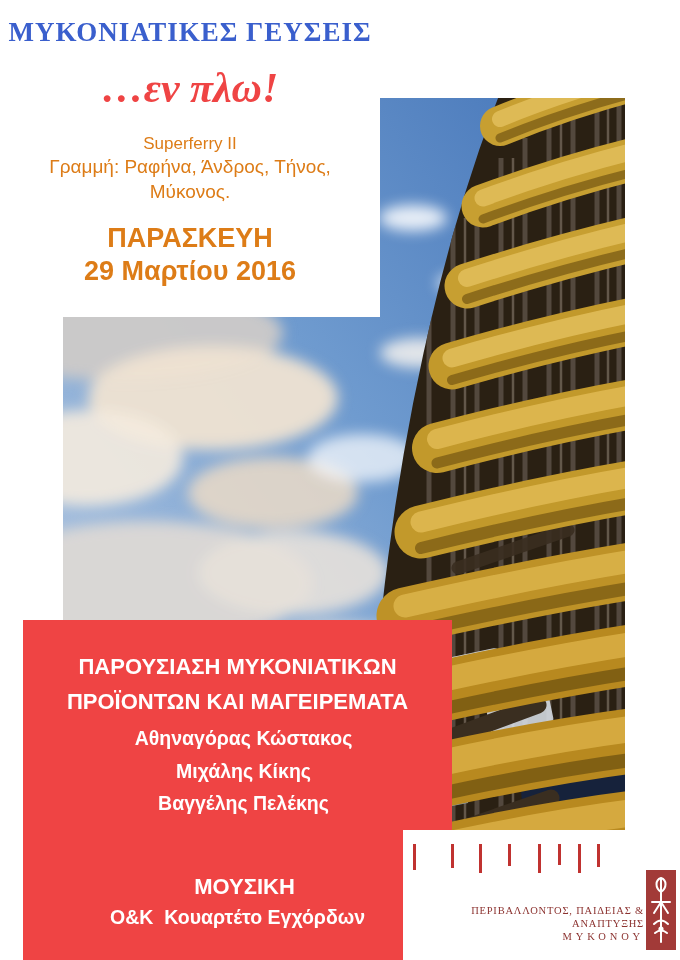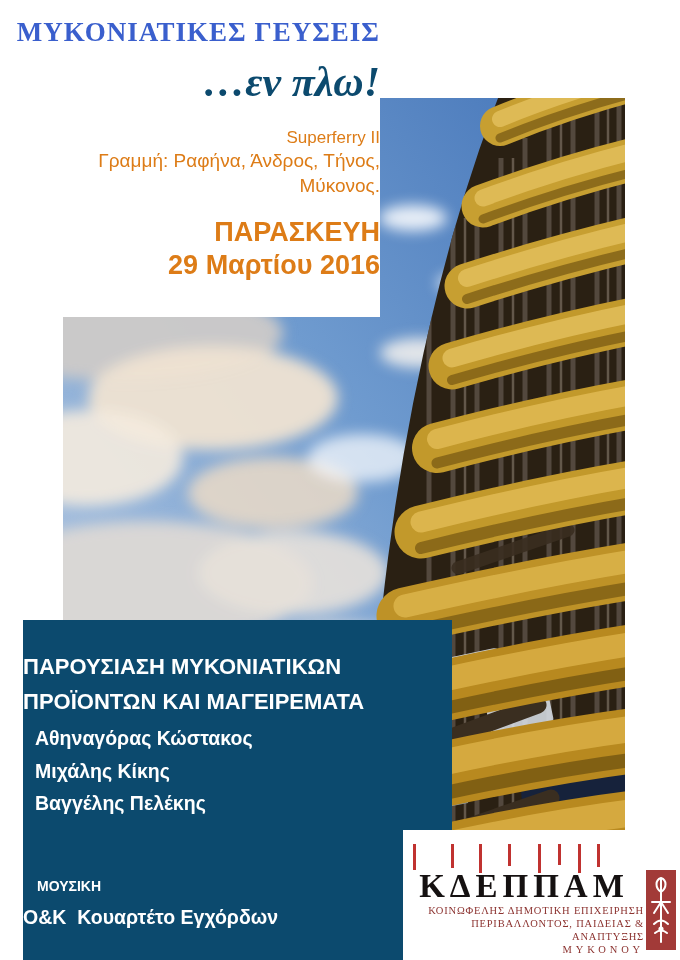--- a/index.html
+++ b/index.html
@@ -3,36 +3,36 @@
 <meta charset="utf-8">
 <style>
   html,body{margin:0;padding:0;background:#ffffff;}
   .page{position:relative;width:680px;height:960px;background:#ffffff;overflow:hidden;
         font-family:"Liberation Sans",sans-serif;}
   
   .photo{position:absolute;left:63px;top:98px;width:562px;height:752px;}
   .photo svg{display:block;}
   
   .top-box{position:absolute;left:0;top:0;width:380px;height:317px;background:#ffffff;
-           text-align:right;}
+           text-align:center;}
   .title{margin-top:17px;font-family:"Liberation Serif",serif;font-weight:bold;
          font-size:27px;letter-spacing:1px;color:#3A5FCD;}
-  .subtitle{margin-top:10px;font-family:"Liberation Serif",serif;font-weight:bold;
-            font-style:italic;font-size:42px;color:#0c4a6e;}
+  .subtitle{margin-top:16px;font-family:"Liberation Serif",serif;font-weight:bold;
+            font-style:italic;font-size:42px;color:#ef4444;}
   .ferry{margin-top:22px;font-size:17px;font-weight:normal;color:#DD7C17;}
   .route{font-size:19px;line-height:25px;font-weight:normal;color:#DD7C17;}
   .day{margin-top:18px;font-size:27px;line-height:33px;font-weight:bold;color:#DD7C17;}
   .date{font-size:27px;line-height:33px;font-weight:bold;color:#DD7C17;}
   
   .event-panel{position:absolute;left:23px;top:620px;width:429px;height:340px;
-               background:#0c4a6e;color:#ffffff;text-align:left;font-weight:bold;}
+               background:#ef4444;color:#ffffff;text-align:center;font-weight:bold;}
   .panel-heading{padding-top:29px;font-size:22px;line-height:35px;}
   .chef{font-size:19.5px;line-height:32.5px;}
   .chefs{margin-top:3px;margin-left:12px;}
-  .music-label{margin-top:51px;font-size:14px;line-height:31px;padding-left:14px;}
+  .music-label{margin-top:51px;font-size:22px;line-height:31px;padding-left:14px;}
   .music-act{font-size:19.5px;line-height:31px;white-space:pre;}
   
   .logo{position:absolute;left:403px;top:830px;width:277px;height:130px;background:#ffffff;}
   .tick{position:absolute;width:2.5px;background:#C03230;}
   .acronym{position:absolute;left:0;top:38px;width:242px;text-align:center;
            font-family:"Liberation Serif",serif;font-weight:bold;font-size:33px;
            letter-spacing:5px;color:#151111;}
   .logo-lines{position:absolute;right:36px;top:74px;text-align:right;
               font-family:"Liberation Serif",serif;color:#8C3330;}
   .logo-line{font-size:10.5px;line-height:13px;letter-spacing:0.8px;}
@@ -195,23 +195,21 @@
   <div class="logo">
     <span class="tick" style="left:10px; top:14px;height:26px;"></span>
     <span class="tick" style="left:48px; top:14px;height:24px;"></span>
     <span class="tick" style="left:76px; top:14px;height:29px;"></span>
     <span class="tick" style="left:105px;top:14px;height:22px;"></span>
     <span class="tick" style="left:135px;top:14px;height:29px;"></span>
     <span class="tick" style="left:155px;top:14px;height:21px;"></span>
     <span class="tick" style="left:175px;top:14px;height:29px;"></span>
     <span class="tick" style="left:194px;top:14px;height:23px;"></span>
 
-    <div class="acronym">ΚΔΕΠΠΑΜ</div>
     <div class="logo-lines">
-      <div class="logo-line">ΚΟΙΝΩΦΕΛΗΣ ΔΗΜΟΤΙΚΗ ΕΠΙΧΕΙΡΗΣΗ</div>
       <div class="logo-line">ΠΕΡΙΒΑΛΛΟΝΤΟΣ, ΠΑΙΔΕΙΑΣ &amp; ΑΝΑΠΤΥΞΗΣ</div>
       <div class="logo-line last">ΜΥΚΟΝΟΥ</div>
     </div>
     <div class="emblem">
       <svg viewBox="0 0 30 80" width="30" height="80" xmlns="http://www.w3.org/2000/svg">
         <g stroke="#ffffff" stroke-width="2" fill="none" stroke-linecap="round">
           <path d="M15,9 V72"></path>
           <path d="M15,22 C9,18 9,10 15,8 C21,10 21,18 15,22"></path>
           <path d="M6,32 L24,32"></path>
           <path d="M15,32 L8,43"></path>

